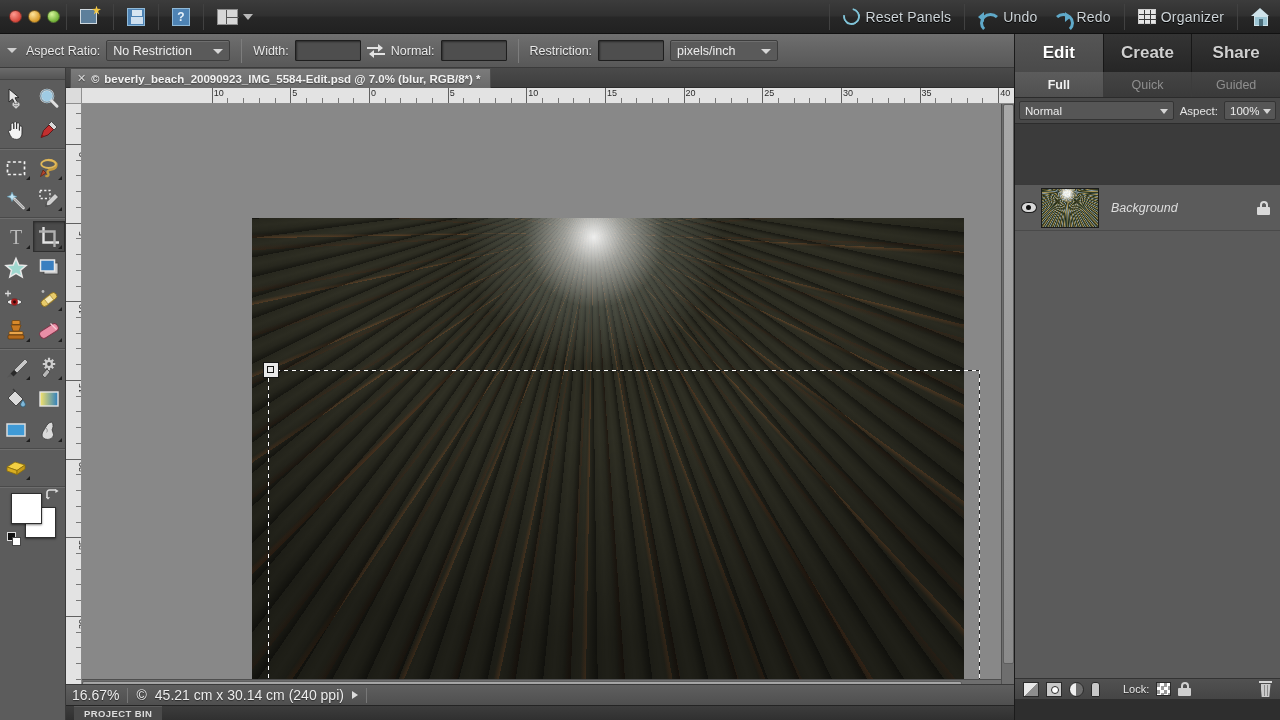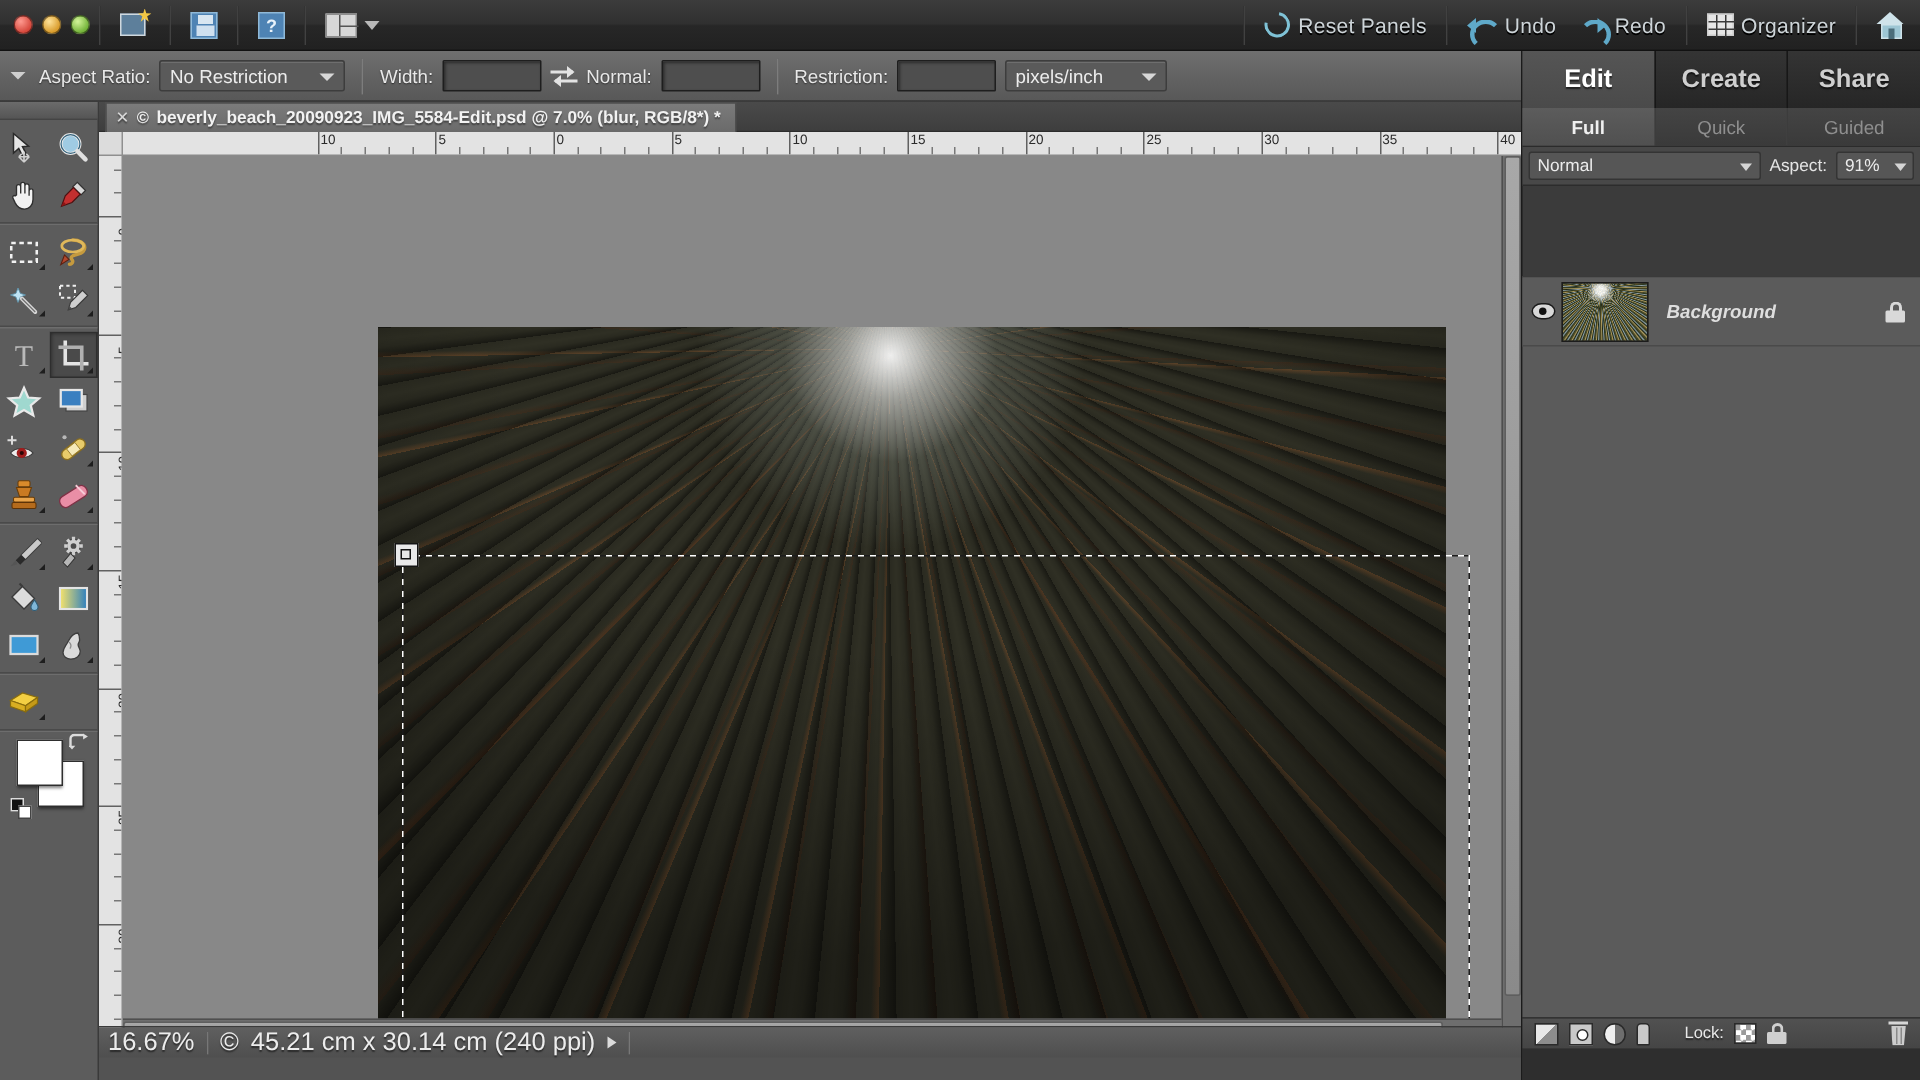--- a/index.html
+++ b/index.html
@@ -268,21 +268,21 @@
   #vscroll { position: absolute; right: 0; top: 36px; width: 13px; height: 600px; background: #6e6e6e; border-left: 1px solid #4e4e4e; }
   #hscroll { position: absolute; left: 16px; bottom: 28px; height: 13px; width: 919px; background: #6e6e6e; border-top: 1px solid #4e4e4e; }
   .sbthumb { position: absolute; background: linear-gradient(180deg,#a8a8a8,#8a8a8a); border: 1px solid #5e5e5e; border-radius: 2px; }
 
   
   #statusbar {
     position: absolute; left: 0; bottom: 15px; width: 948px; height: 21px;
     background: linear-gradient(180deg,#5f5f5f,#4f4f4f);
     border-top: 1px solid #3a3a3a;
     display: flex; align-items: center; gap: 8px; padding-left: 6px;
-    color: #ededed; font-size: 17px; text-shadow: 0 1px 1px rgba(0,0,0,.5);
+    color: #ededed; font-size: 14px; text-shadow: 0 1px 1px rgba(0,0,0,.5);
   }
   #statusbar .z { min-width: 46px; }
   #statusbar .arw { width: 0; height: 0; border-top: 4px solid transparent; border-bottom: 4px solid transparent; border-left: 6px solid #dcdcdc; }
   #statusbar .divv { width: 1px; height: 15px; background: #3b3b3b; border-right: 1px solid #777; }
   #projectbin {
     position: absolute; left: 0; bottom: 0; width: 948px; height: 15px;
     background: linear-gradient(180deg,#3d3d3d,#303030);
     border-top: 1px solid #242424;
     display: flex; align-items: center; padding-left: 8px;
     color: #dcdcdc; font-size: 9.5px; font-weight: bold; letter-spacing: .4px;
@@ -352,21 +352,21 @@
   .eye { width: 16px; height: 11px; position: relative; }
   .eye .o { position: absolute; inset: 0; border: 1.4px solid #1a1a1a; border-radius: 50%/60%; background: #d8d8d8; }
   .eye .p { position: absolute; left: 5.4px; top: 2.6px; width: 5px; height: 5px; background: #111; border-radius: 50%; }
   .lthumb {
     width: 58px; height: 40px; border: 1px solid #1c1c1c; overflow: hidden; position: relative; flex: none;
     background: #3a3a2a;
   }
   .layer-row.selected .lthumb { border: 2px solid #fff; outline: 1px solid #1c1c1c; }
   .lthumb .mini { position: absolute; inset: 0; }
   .lname { padding-left: 12px; font-size: 12.5px; color: #1b1b1b; font-weight: bold; }
-  .layer-row:not(.selected) .lname { color: #dedede; font-weight: bold; font-style: italic; }
+  .layer-row:not(.selected) .lname { color: #dedede; font-weight: normal; font-style: italic; }
   .locksm { margin-left: auto; margin-right: 10px; width: 13px; height: 14px; position: relative; }
   .locksm .sh { position: absolute; left: 2.5px; top: 0; width: 8px; height: 7px; border: 2px solid #d9d9d9; border-bottom: none; border-radius: 4px 4px 0 0; }
   .locksm .bd { position: absolute; left: 0; bottom: 0; width: 13px; height: 8px; background: #d9d9d9; border-radius: 1px; }
 
   #layerfooter {
     position: absolute; left: 0; right: 0; bottom: 21px; height: 21px;
     background: linear-gradient(180deg,#515151,#454545); border-top: 1px solid #333;
     display: flex; align-items: center; gap: 7px; padding: 0 8px;
   }
   .lf-ic { width: 16px; height: 15px; position: relative; }
@@ -872,20 +872,23 @@
 
     <div id="statusbar">
       <span class="z">16.67%</span>
       <span class="divv"></span>
       <span>©</span>
       <span>45.21 cm x 30.14 cm (240 ppi)</span>
       <span class="arw"></span>
       <span class="divv"></span>
     </div>
 
+    <div id="projectbin">
+      <span class="pbtab">PROJECT BIN</span>
+    </div>
   </div>
 
   <div id="rightpanel">
 
     <div id="modetabs">
       <div class="mtab active">
           <span>Edit</span>
         </div>
       <div class="mtab">
           <span>Create</span>
@@ -908,21 +911,21 @@
     </div>
 
 
     <div id="layerbar">
       <div class="lb-select">
         <span>Normal</span>
         <span class="arw"></span>
       </div>
       <span class="lb-lbl">Aspect:</span>
       <div class="lb-op">
-        <span>91%</span>
+        <span>100%</span>
         <span class="arw"></span>
       </div>
     </div>
 
     <div id="layerlist">
       <div class="layer-row">
         <div class="eyecell">
           <span class="eye">
               <span class="o"></span>
               <span class="p"></span>

